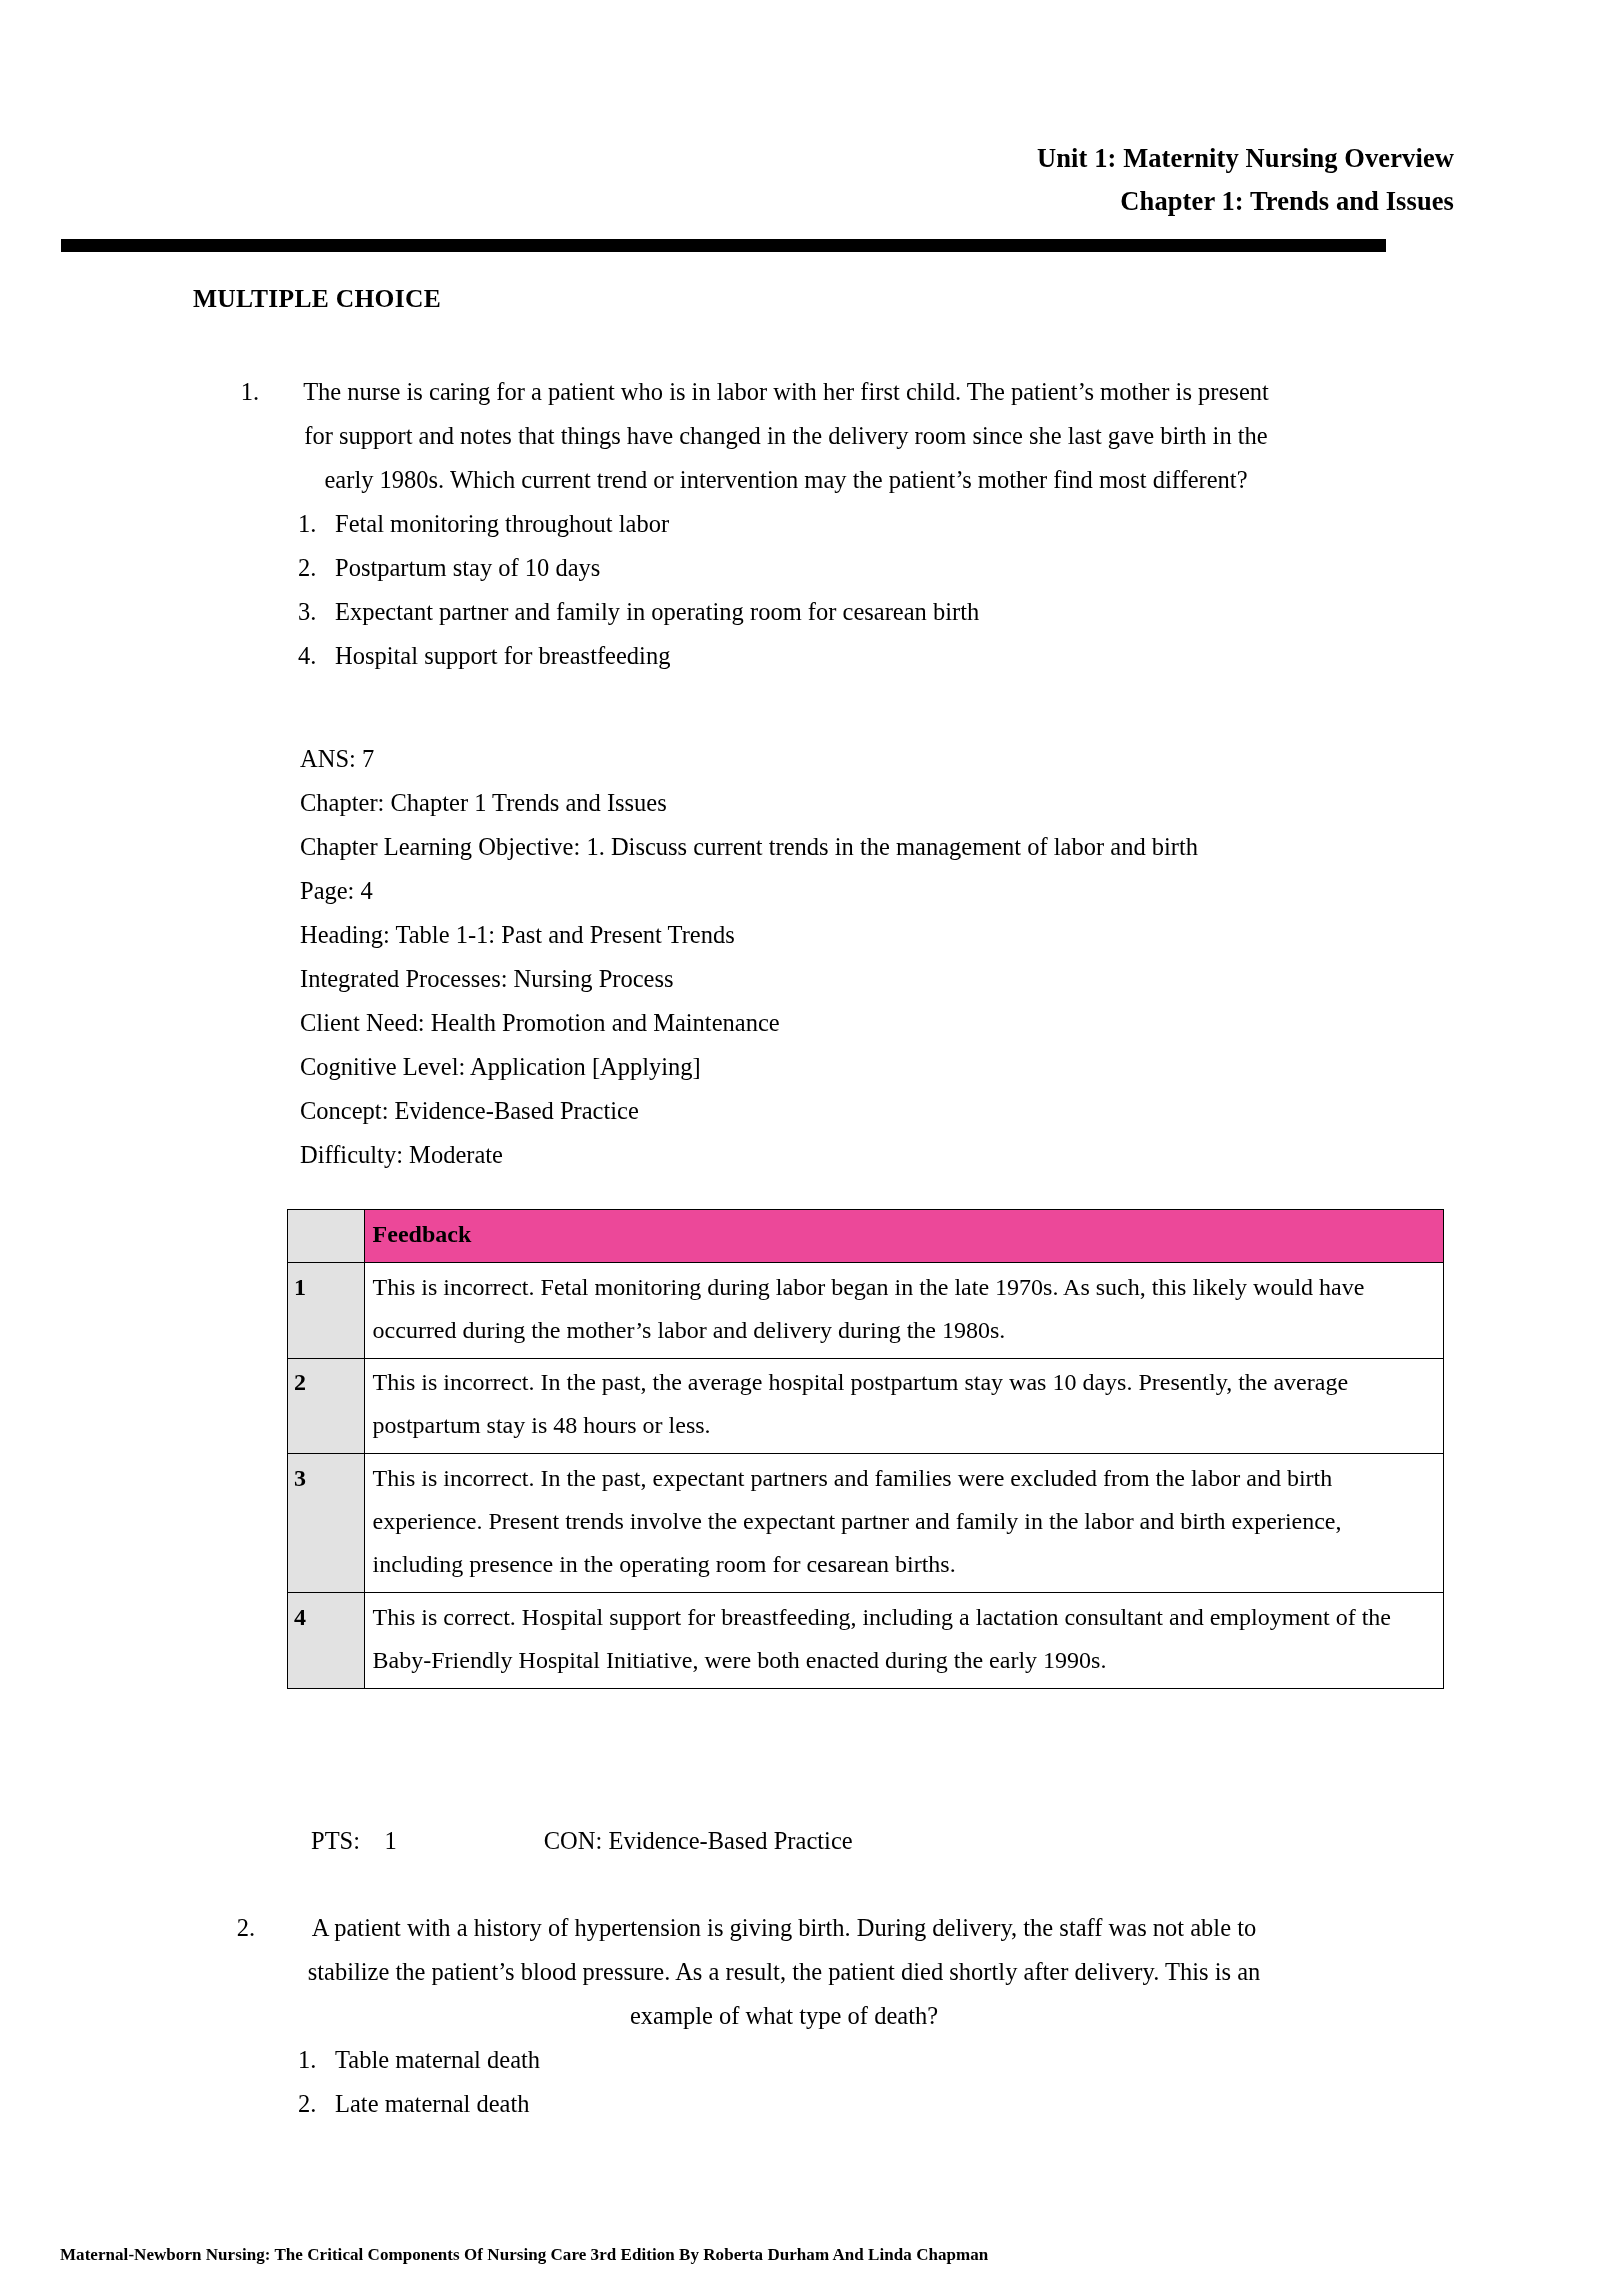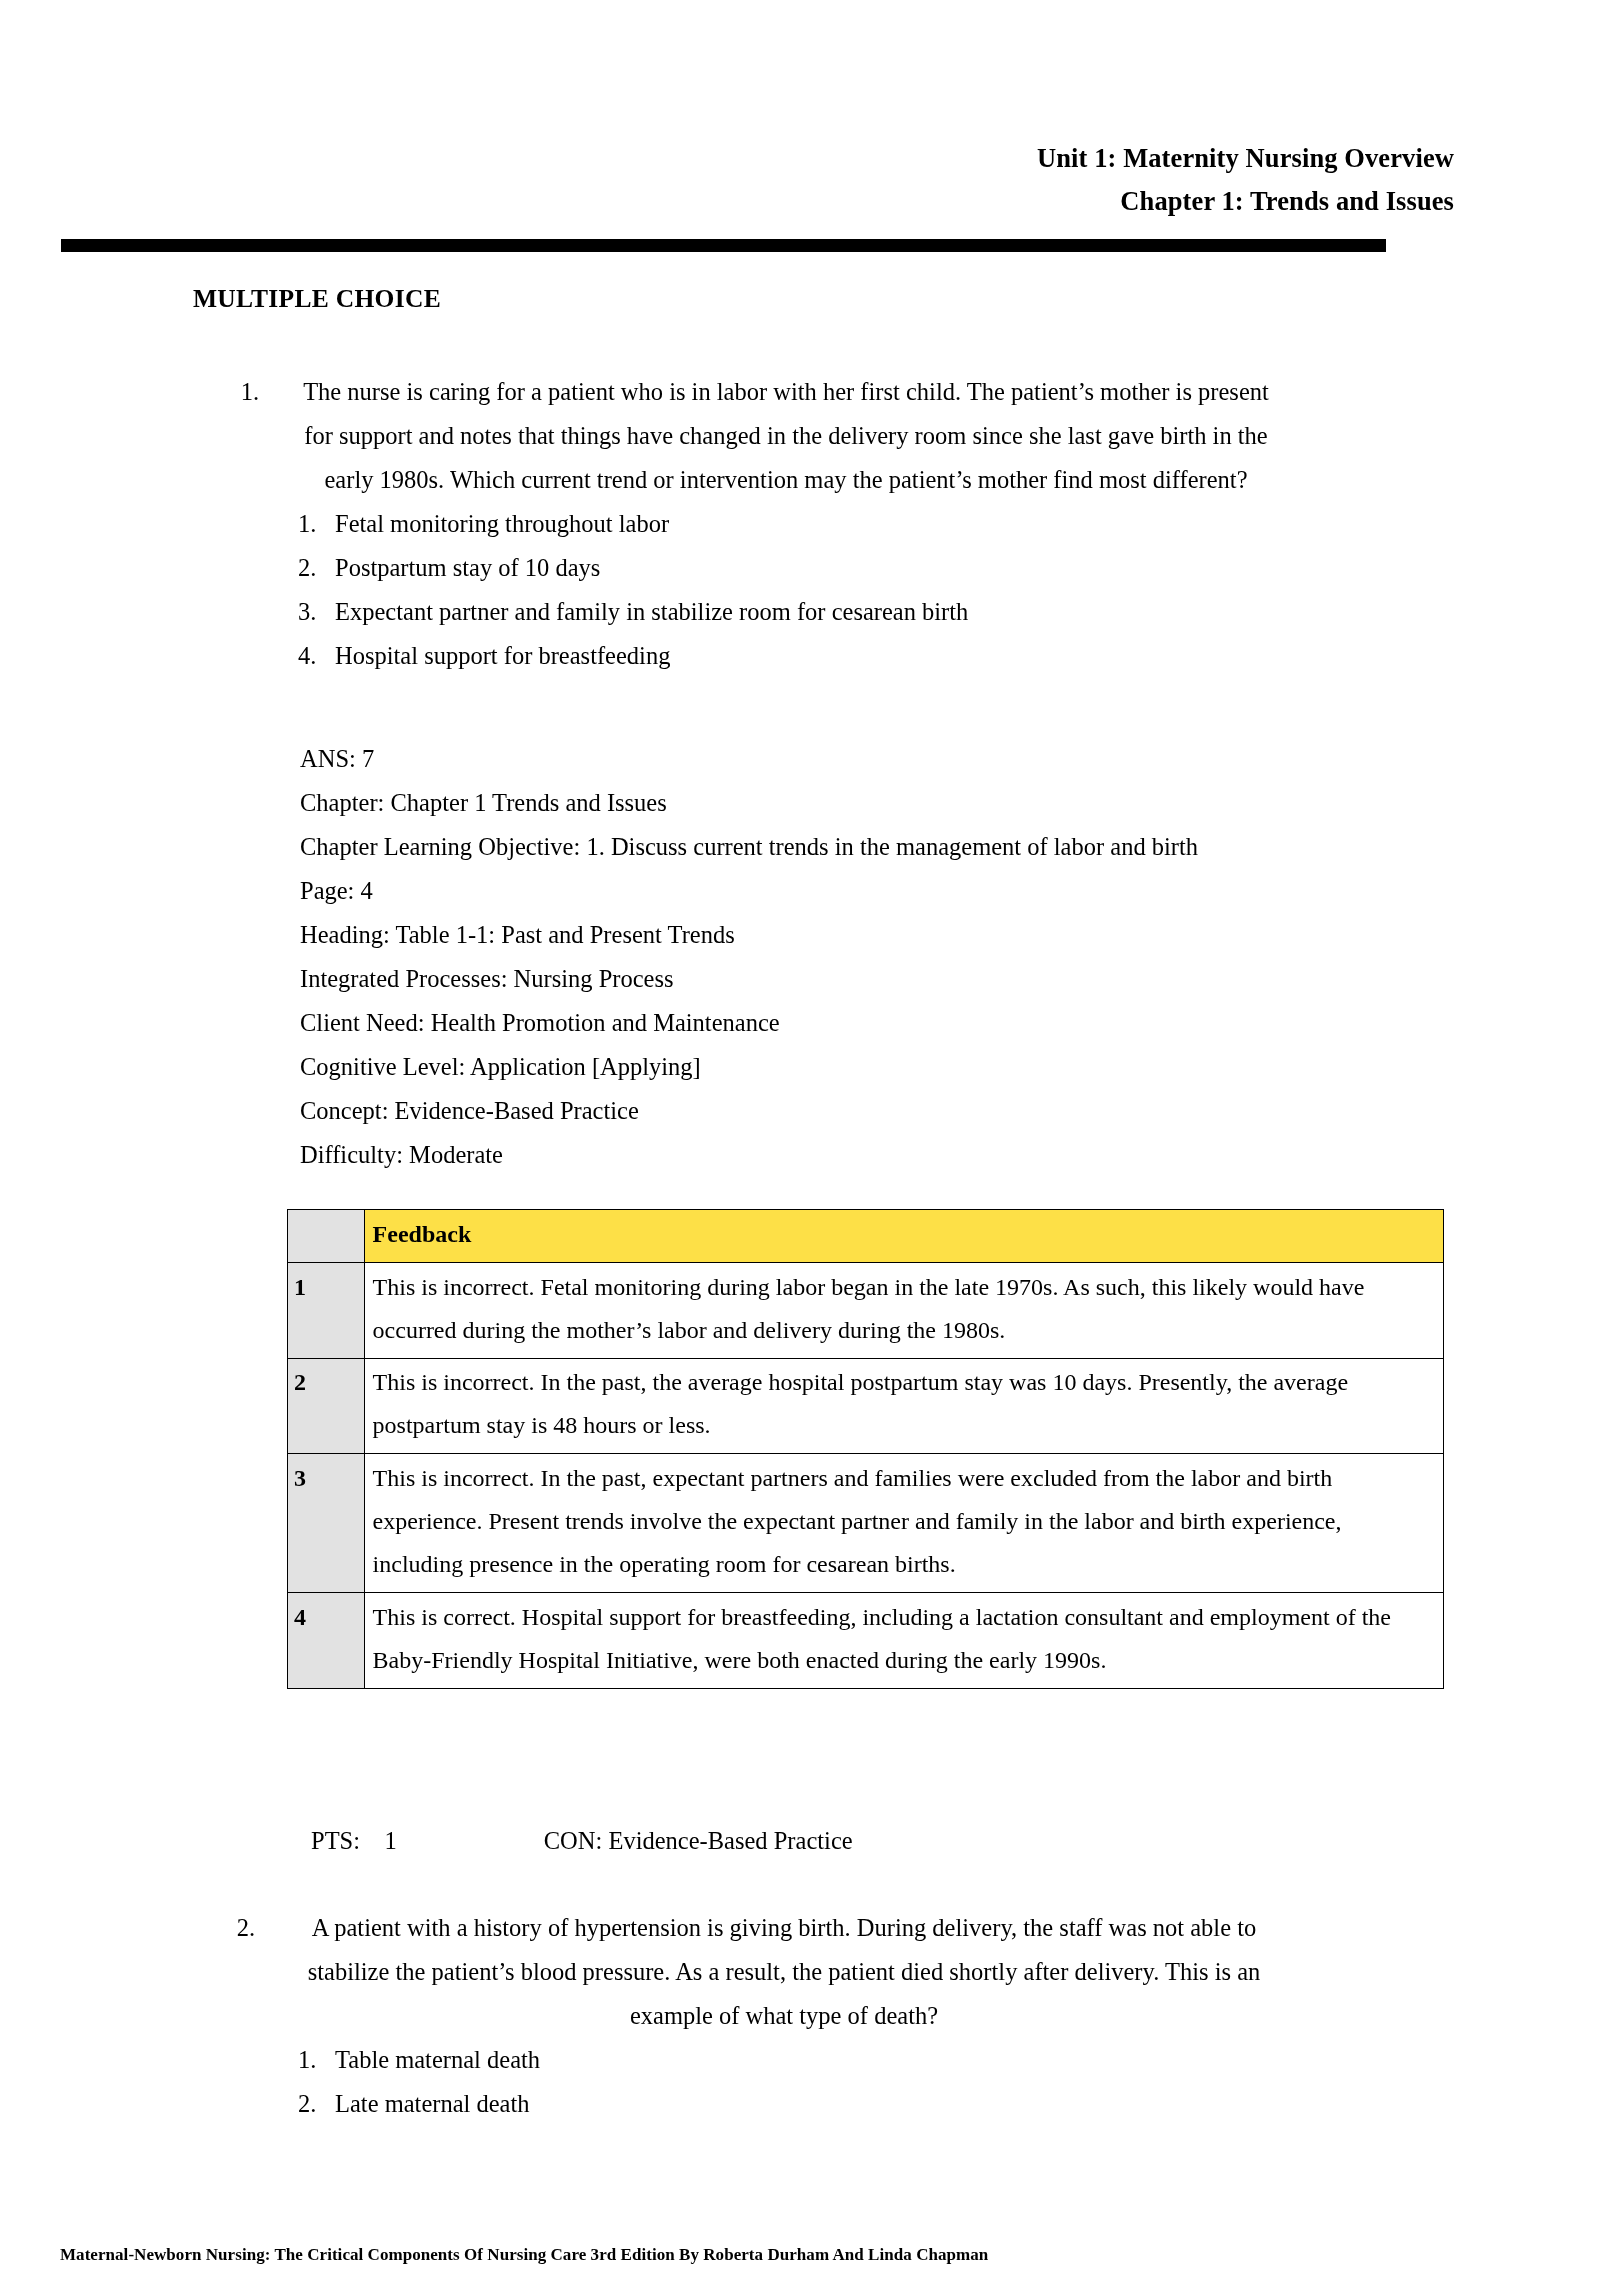--- a/index.html
+++ b/index.html
@@ -141,21 +141,21 @@
   .feedback-table .col-num {
     width: 63px;
     background: #e2e2e2;
     font-weight: bold;
     padding-left: 5.9px;
   }
   .feedback-table thead .col-num {
     background: #e2e2e2;
   }
   .feedback-table thead th.col-label {
-    background: #fde047;
+    background: #ec4899;
     font-weight: bold;
   }
 
   
   .pts-line {
     position: absolute;
     left: 311px;
     top: 1819px;
     font-size: 24.5px;
     line-height: 44px;
@@ -196,21 +196,21 @@
       <div class="option-row">
         <span class="option-num">1.</span>
         <span class="option-text">Fetal monitoring throughout labor</span>
       </div>
       <div class="option-row">
         <span class="option-num">2.</span>
         <span class="option-text">Postpartum stay of 10 days</span>
       </div>
       <div class="option-row">
         <span class="option-num">3.</span>
-        <span class="option-text">Expectant partner and family in stabilize room for cesarean birth</span>
+        <span class="option-text">Expectant partner and family in operating room for cesarean birth</span>
       </div>
       <div class="option-row">
         <span class="option-num">4.</span>
         <span class="option-text">Hospital support for breastfeeding</span>
       </div>
     </div>
   </div>
 
   <div class="meta-block">
     <div class="meta-line">ANS:  7</div>

